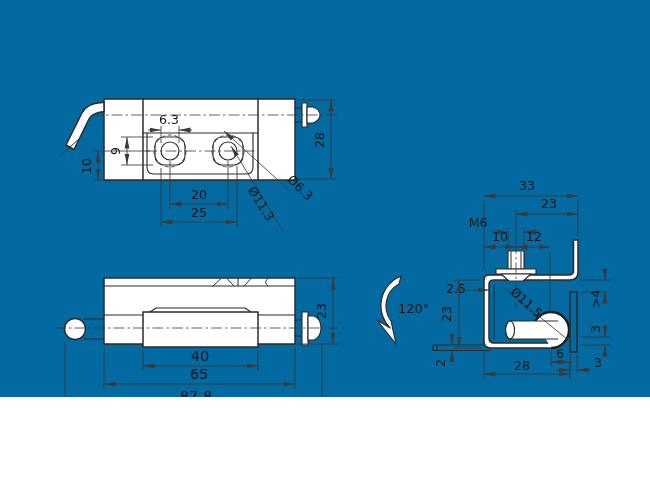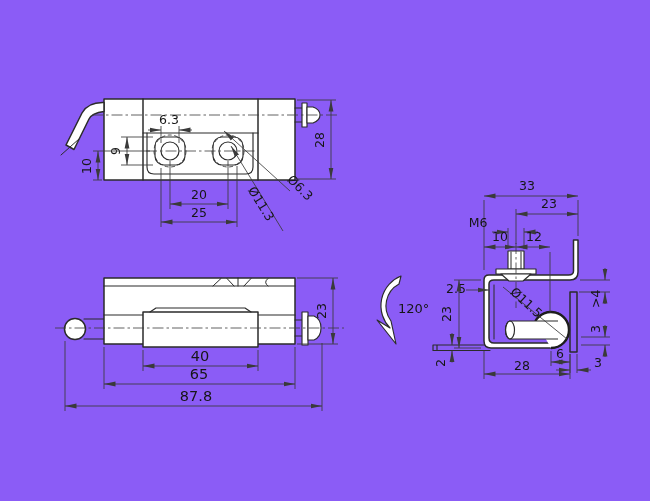--- a/index.html
+++ b/index.html
@@ -1,16 +1,16 @@
 <!DOCTYPE html>
 <html><head>
 <meta charset="utf-8">
 <style>
   html,body{margin:0;padding:0;background:#ffffff;}
-  #stage{position:relative;width:650px;height:501px;background:#8b5cf6;overflow:hidden;
+  #stage{position:relative;width:650px;height:397px;background:#0369a1;overflow:hidden;
          font-family:"DejaVu Sans","Liberation Sans",sans-serif;}
   svg{display:block;}
   
   .p  {fill:none;stroke:#2b2b2b;stroke-width:1.5;stroke-linejoin:round;stroke-linecap:round;}
   .pf {fill:#ffffff;stroke:#2b2b2b;stroke-width:1.5;stroke-linejoin:round;}
   .p2 {fill:none;stroke:#2b2b2b;stroke-width:1.15;stroke-linejoin:round;stroke-linecap:round;}
   .pf2{fill:#ffffff;stroke:#2b2b2b;stroke-width:1.15;stroke-linejoin:round;}
   .pb {fill:#ffffff;stroke:#1d1d1d;stroke-width:2.4;stroke-linejoin:round;}
   .t  {fill:none;stroke:#2b2b2b;stroke-width:1;stroke-linecap:round;}
   

